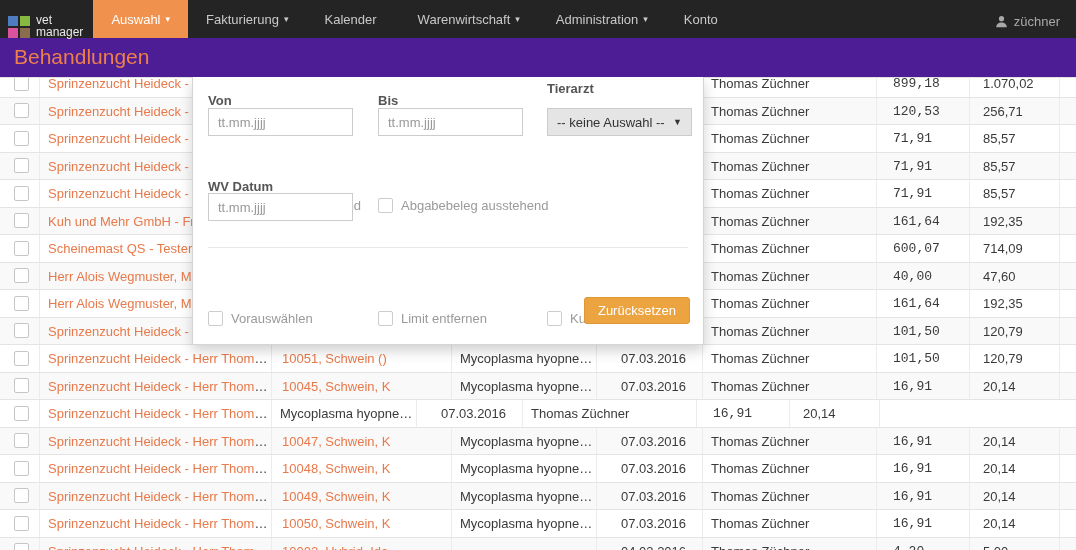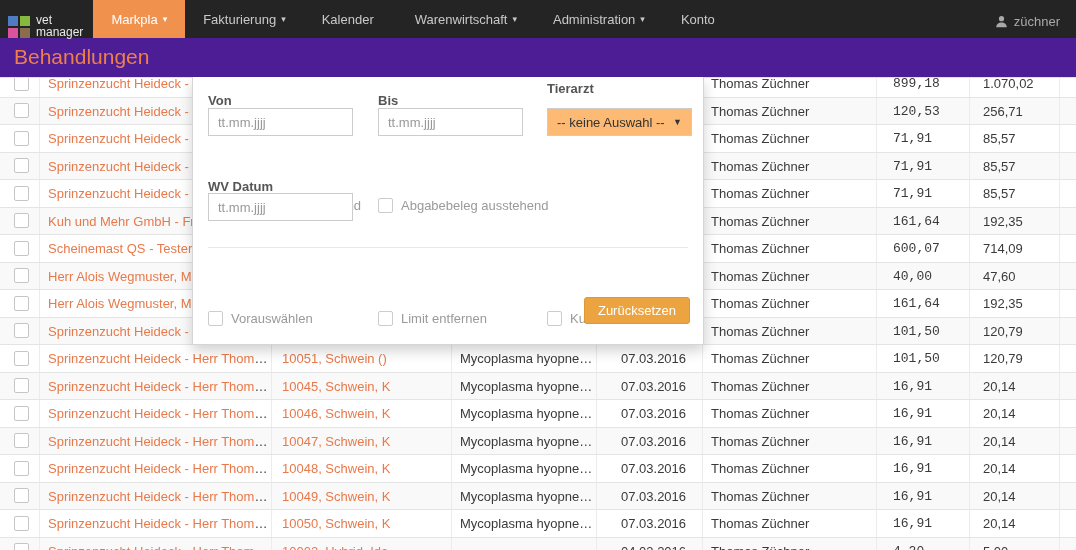--- a/index.html
+++ b/index.html
@@ -75,21 +75,21 @@
   .filter-panel { position:absolute; top:77px; left:192px; width:512px; height:268px;
                   background:#fff; border:1px solid #d5d5d5; border-top:none;
                   box-shadow:0 6px 12px rgba(0,0,0,.18); z-index:20; }
   .fp-label { position:absolute; font-size:13px; font-weight:bold; color:#555; }
   .fp-input { position:absolute; width:145px; height:28px; border:1px solid #ccc;
               padding:0 9px; font-size:13px; color:#333; outline:none;
               font-family:"Liberation Sans", sans-serif; }
   .fp-input::placeholder { color:#999; }
   .fp-select { position:absolute; width:145px; height:28px; border:1px solid #ccc;
                display:flex; align-items:center; justify-content:space-between;
-               padding:0 9px; font-size:13px; color:#333; cursor:pointer; background:#fdba74; }
+               padding:0 9px; font-size:13px; color:#333; cursor:pointer; background:#e5e5e5; }
   .fp-select .sel-caret { font-size:9px; color:#333; }
   .fp-check { position:absolute; display:flex; align-items:center; cursor:pointer;margin-top:48px; }
   .fp-check .box { width:15px; height:15px; border:1px solid #ccc; border-radius:2px;
                    background:#fff; }
   .fp-check .lbl { font-size:13px; color:#9a9a9a; margin-left:8px; white-space:nowrap; }
   .fp-divider { position:absolute; left:15px; right:15px; top:170px; height:0;
                 border-top:1px solid #e8e8e8; }
   .btn-reset { position:absolute; right:13px; top:220px; height:27px; padding:0 13px;
                background:#eba440; border:1px solid #de9834; border-radius:3px;
                color:#fff; font-size:13px; cursor:pointer;
@@ -109,21 +109,21 @@
           <span class="q3"></span>
           <span class="q4"></span>
       </span>
       <span class="brand-text">
         <div>vet</div>
         <div>manager</div>
       </span>
     </div>
     <div class="nav-items">
       <div class="nav-item active">
-        <span>Markpla</span>
+        <span>Auswahl</span>
         <span class="caret">▾</span>
       </div>
       <div class="nav-item">
         <span>Fakturierung</span>
         <span class="caret">▾</span>
       </div>
       <div class="nav-item">
         <span>Kalender</span>
         <span class="caret"></span>
       </div>
@@ -367,23 +367,20 @@
           <div class="cell c-gross">20,14</div>
           <div class="cell c-extra"></div>
         </div>
 
         <div class="trow">
           <div class="cell c-check">
             <span class="checkbox"></span>
           </div>
           <div class="cell c-customer">
             <a>Sprinzenzucht Heideck - Herr Thomas Züchner</a>
-          </div>
-          <div class="cell c-patient">
-            <a>10046, Schwein, K</a>
           </div>
           <div class="cell c-diagnosis">Mycoplasma hyopneumoniae</div>
           <div class="cell c-date">07.03.2016</div>
           <div class="cell c-vet">Thomas Züchner</div>
           <div class="cell c-net">16,91</div>
           <div class="cell c-gross">20,14</div>
           <div class="cell c-extra"></div>
         </div>
 
         <div class="trow">

